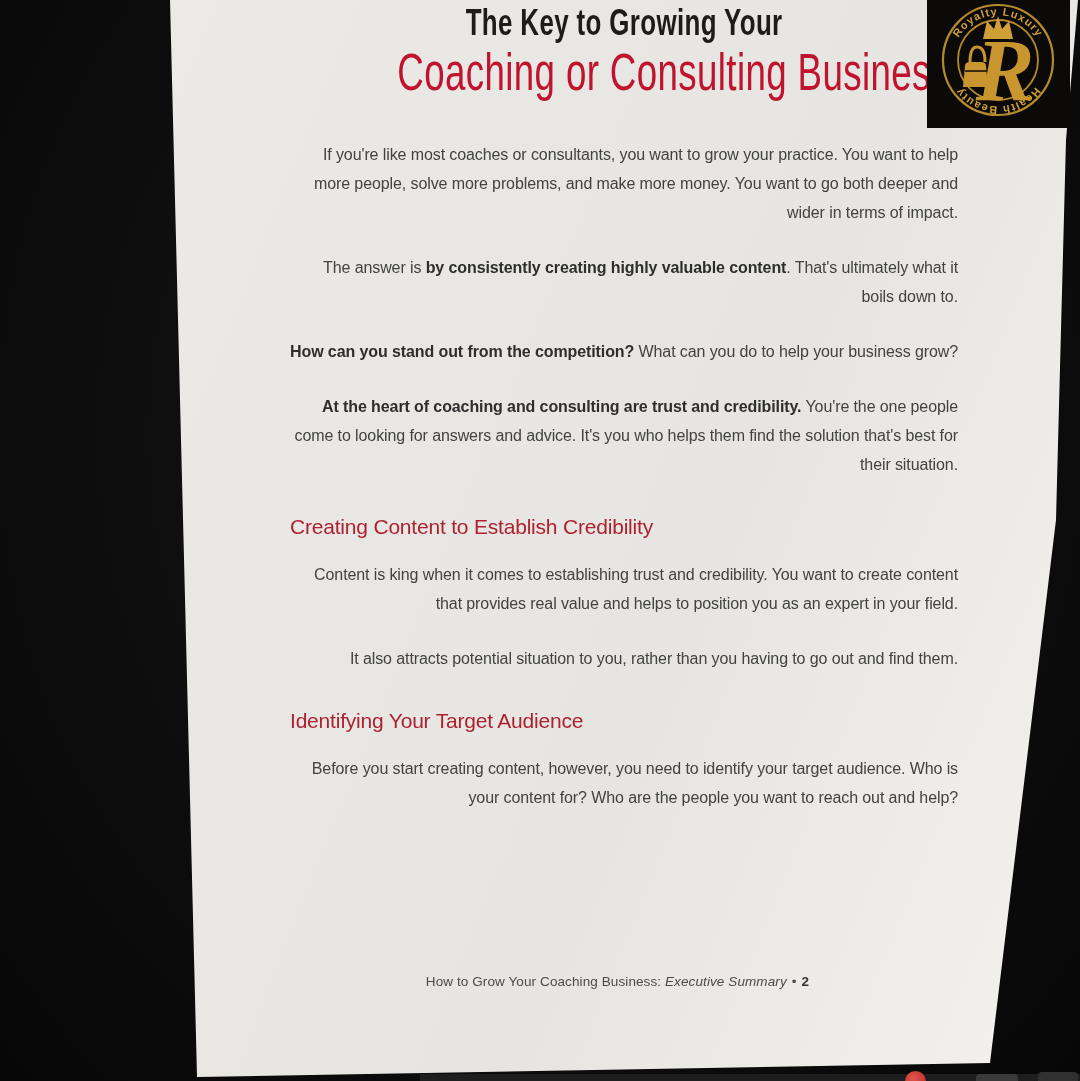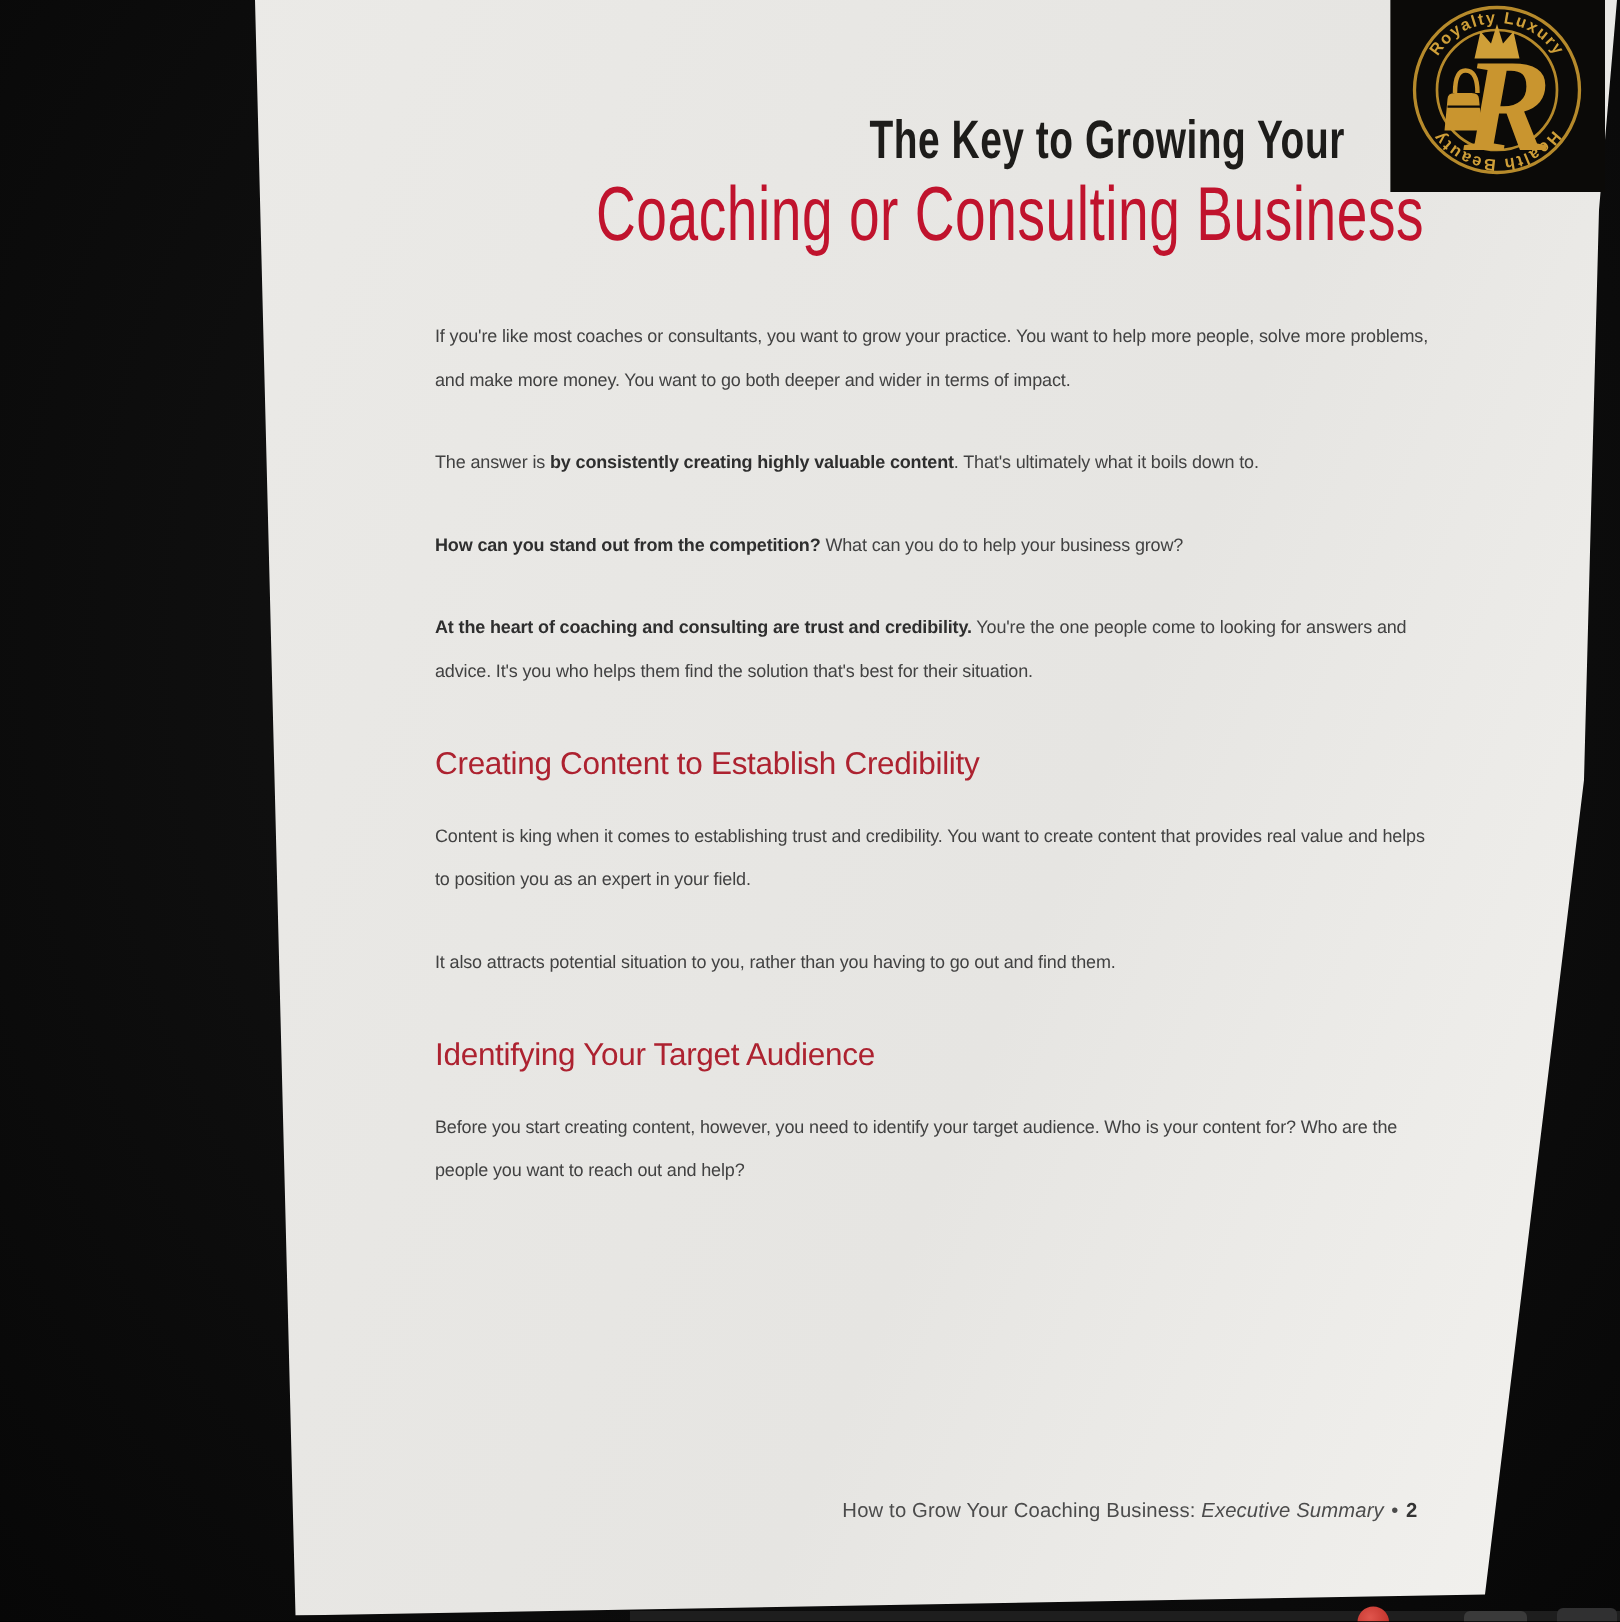--- a/index.html
+++ b/index.html
@@ -8,31 +8,31 @@
     background:radial-gradient(ellipse at 50% 40%, #161616 0%, #0e0e0e 55%, #070707 100%);
     font-family:"Liberation Sans", sans-serif;
   }
   
   .page{
     position:absolute;inset:0;
     clip-path:polygon(170px 0px,1078px 0px,1066px 140px,1056px 520px,990px 1063px,197px 1077px);
     background:linear-gradient(112deg,#ecebe8 0%,#e8e7e4 38%,#e6e5e2 62%,#f3f2ef 100%);
   }
   .doc-content{position:absolute;left:290px;top:0;width:668px;}
-  .doc-title{padding-top:70px;text-align:right;}
+  .doc-title{text-align:center;}
   .doc-title .line{display:block;white-space:nowrap;}
   .doc-title .cond{display:inline-block;transform:scaleX(0.72);transform-origin:50% 50%;letter-spacing:.5px;}
   .title-black{font-size:36px;line-height:46px;font-weight:bold;color:#1d1c1a;}
   .title-red{font-size:51px;line-height:54px;font-weight:normal;color:#c0132d;}
   .body-copy{margin-top:40px;}
-  .para{font-size:12px;line-height:29px;letter-spacing:-0.1px;color:#424242;margin:0 0 26px 0;}
+  .para{font-size:16px;line-height:29px;letter-spacing:-0.1px;color:#424242;margin:0 0 26px 0;text-align:right;}
   .para b{font-weight:bold;color:#2e2e2e;}
   .sec-heading{font-size:21px;line-height:32px;font-weight:normal;color:#ad2230;letter-spacing:-0.2px;margin:32px 0 17px 0;}
   .footer{
-    position:absolute;left:290px;top:999px;width:655px;text-align:right;
+    position:absolute;left:290px;top:974px;width:655px;text-align:center;
     font-size:13.5px;color:#4b4b4b;letter-spacing:.1px;
   }
   .footer .subtitle{font-style:italic;}
   .footer .sep{margin:0 5px;}
   .footer .pagenum{font-weight:bold;color:#343434;}
   
   .logo-box{position:absolute;top:0;right:10px;width:143px;height:128px;background:#0b0a08;}
   
   .dock{position:absolute;left:0;top:1070px;width:1080px;height:11px;}
   .dock-bar{position:absolute;left:420px;top:4px;width:660px;height:7px;background:#1e1e1e;}

